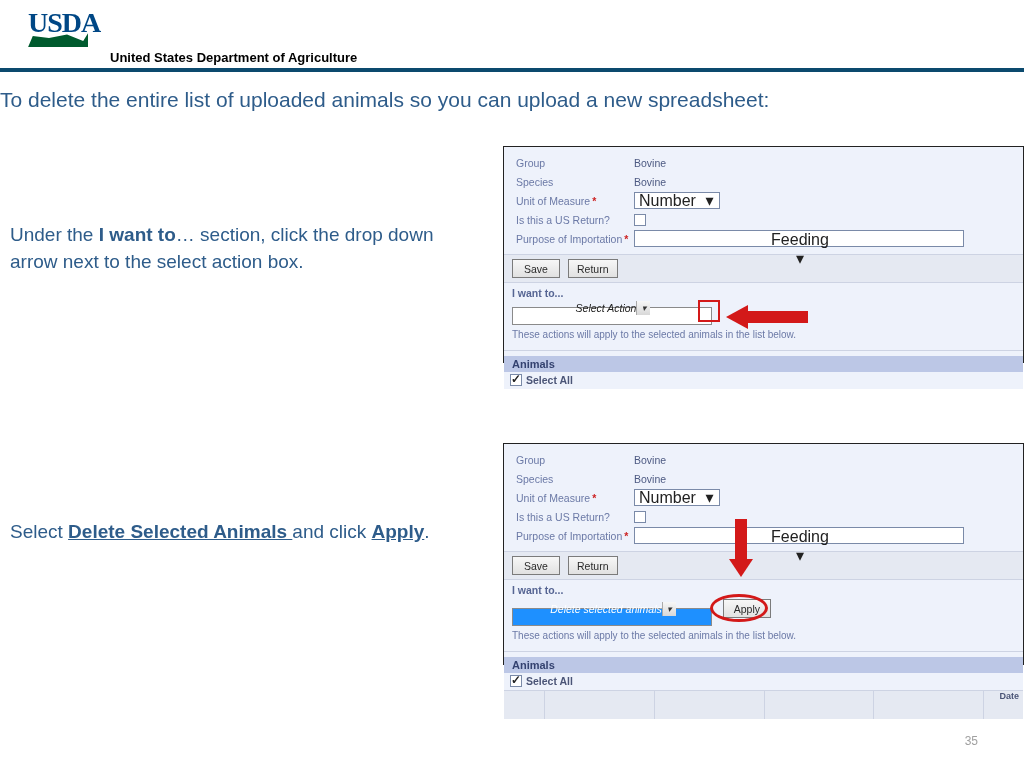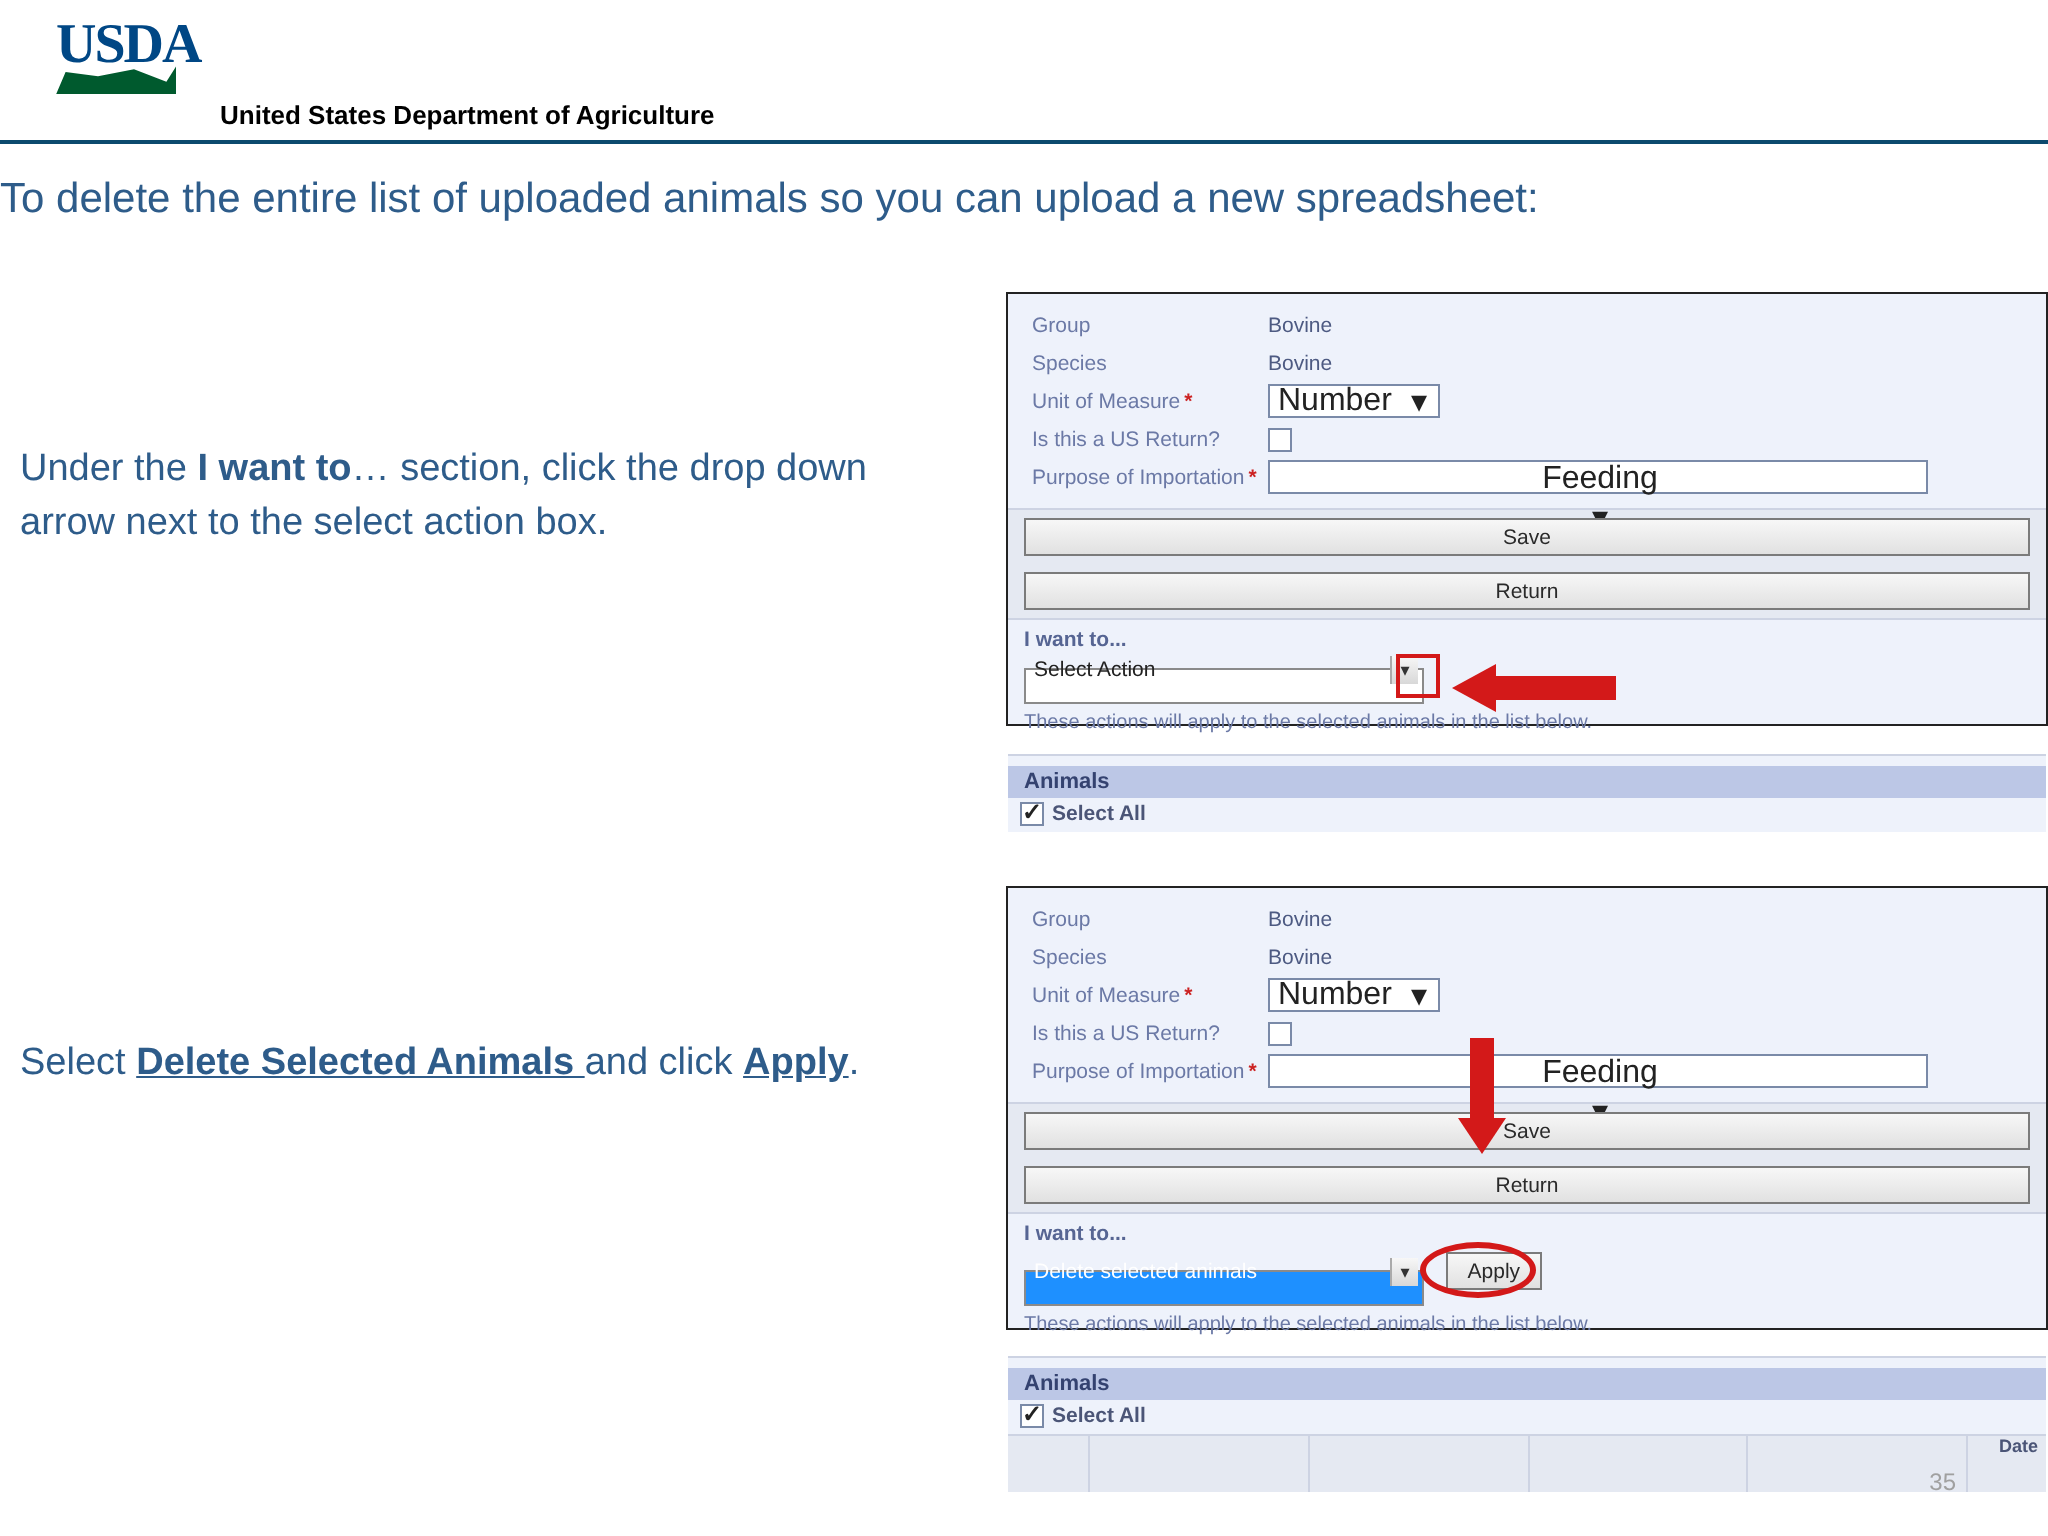--- a/index.html
+++ b/index.html
@@ -10,21 +10,21 @@
     font-family: Arial, Helvetica, sans-serif;
     background: #ffffff;
     color: #333;
     position: relative;
   }
 
   
   .header {
     position: relative;
     height: 72px;
-    border-bottom: 2px solid #0c4a6e;
+    border-bottom: 4px solid #0c4a6e;
   }
   .usda-logo {
     position: absolute;
     left: 28px;
     top: 10px;
   }
   .usda-logo .text-usda {
     font-family: Georgia, 'Times New Roman', serif;
     font-weight: bold;
     font-size: 28px;
@@ -142,21 +142,20 @@
     font-size: 12px;
     color: #222;
   }
 
   .btnbar {
     background: #e5e9f2;
     padding: 4px 8px;
     border-top: 1px solid #cdd3e3;
     display: flex;
     gap: 8px;
-    flex-direction: column;
   }
   .btn {
     display: inline-flex;
     align-items: center;
     justify-content: center;
     min-width: 48px;
     height: 19px;
     padding: 0 8px;
     background: linear-gradient(#f7f7f7, #e1e1e1);
     border: 1px solid #7b7b7b;
@@ -171,28 +170,29 @@
   }
   .wantto-legend {
     font-weight: bold;
     color: #566593;
     font-size: 10.5px;
     margin-bottom: 3px;
   }
   .select-action {
     display: inline-flex;
     align-items: center;
-    justify-content: space-between;
+    justify-content: center;
     background: #fff;
     border: 1px solid #8a8a8a;
     height: 17px;
     width: 200px;
     padding: 0 2px 16px 4px;
     font-size: 10.5px;
     color: #222;
+    font-style: italic;
   }
   .select-action.hl {
     background: #1e90ff; color: #fff;
   }
   .action-caret {
     width: 14px; height: 14px;
     background: linear-gradient(#f7f7f7,#d8d8d8);
     border-left: 1px solid #aaa;
     text-align: center;
     font-size: 9px;

